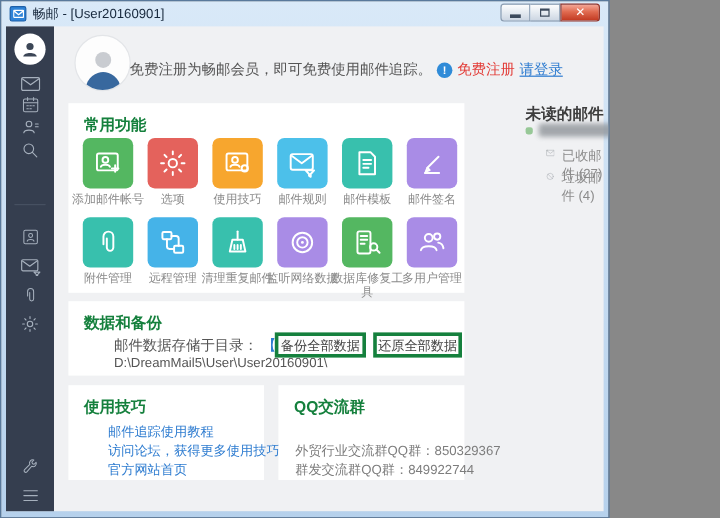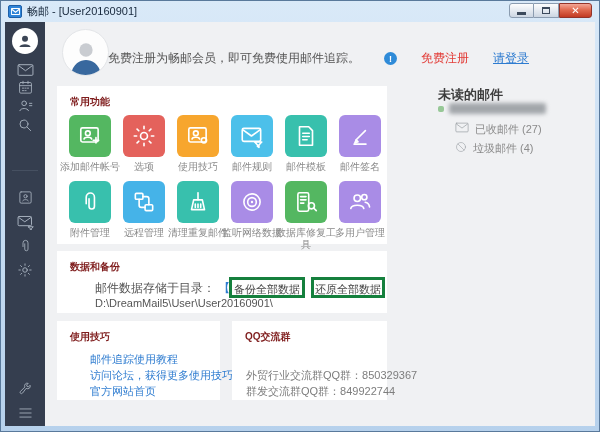--- a/index.html
+++ b/index.html
@@ -1,17 +1,17 @@
 <!DOCTYPE html>
 <html><head>
 <meta charset="utf-8">
 <style>
   * { box-sizing: border-box; }
   body { margin:0; font-family:"Liberation Sans","DejaVu Sans",sans-serif; background:#888; }
-  .window { position:relative; width:600px; height:432px; background:linear-gradient(#d9e9f8,#b6d1ec);
+  .window { position:relative; width:508px; height:432px; background:linear-gradient(#d9e9f8,#b6d1ec);
             border:1px solid #59799b; overflow:hidden; }
   
   .titlebar { position:absolute; top:0; left:0; right:0; height:21px; display:flex; align-items:center; padding:0 7px; }
   .app-ico { width:14px; height:13px; background:#2f84d8; border:1px solid #1d5fa8; border-radius:2px;
              display:flex; align-items:center; justify-content:center; margin-right:5px; flex:0 0 auto; }
   .title-text { font-size:11px; color:#17283c; }
   .win-controls { position:absolute; right:7px; top:2px; display:flex; }
   .wbtn { height:15px; border:1px solid #8b9cb0; background:linear-gradient(#fdfdfd,#e7ecf2 45%,#ccd6e2);
           display:flex; align-items:center; justify-content:center; font-size:9px; color:#3c4a5c; cursor:default; }
   .wbtn.min { width:25px; border-radius:3px 0 0 3px; }
@@ -26,28 +26,28 @@
   .sidebar { position:relative; width:40px; flex:0 0 40px; background:#353e4f; }
   .side-item { position:absolute; left:0; width:40px; height:18px; display:flex; align-items:center; justify-content:center; cursor:pointer; }
   .side-item svg { stroke:#a6b0bd; fill:none; stroke-width:1.4; stroke-linecap:round; stroke-linejoin:round; }
   .avatar-active { position:absolute; top:6px; left:7px; width:26px; height:26px; border-radius:50%; background:#fff;
                    display:flex; align-items:center; justify-content:center; cursor:pointer; }
   .side-divider { position:absolute; top:148px; left:7px; width:26px; height:1px; background:#465061; }
   .main { position:relative; flex:1; }
   
   .profile-avatar { position:absolute; left:17px; top:7px; width:47px; height:47px; border-radius:50%;
                     background:#fdfdfd; border:1px solid #e3e5e8; display:flex; align-items:flex-end; justify-content:center; overflow:hidden; }
-  .profile-msg { position:absolute; left:63px; top:28px; display:flex; align-items:center; gap:24px; font-size:12px; color:#555; }
+  .profile-msg { position:absolute; left:63px; top:28px; display:flex; align-items:center; gap:4px; font-size:12px; color:#555; }
   .info-ico { width:13px; height:13px; border-radius:50%; background:#2f8bd8; color:#fff; font-size:9px; font-weight:bold;
               display:flex; align-items:center; justify-content:center; }
   .lnk-red { color:#e23b36; cursor:pointer; }
   .lnk-blue { color:#2e7cd0; text-decoration:underline; cursor:pointer; }
   
   .card { position:absolute; background:#fff; }
-  .card-title { position:absolute; left:13px; top:9px; font-size:10px; font-weight:bold; color:#7f1d1d; }
+  .card-title { position:absolute; left:13px; top:9px; font-size:13px; font-weight:bold; color:#15803d; }
   .card1 { left:12px; top:64px; width:330px; height:158px; }
   .tiles { position:absolute; left:6px; top:29px; display:grid; grid-template-columns:repeat(6,54px); row-gap:8px; }
   .tile { display:flex; flex-direction:column; align-items:center; cursor:pointer; }
   .tile-icon { width:42px; height:42px; border-radius:6px; display:flex; align-items:center; justify-content:center; }
   .tile-icon svg { stroke:#fff; fill:none; stroke-width:1.5; stroke-linecap:round; stroke-linejoin:round; }
   .tile-label { width:66px; margin:4px -6px 0; text-align:center; font-size:10px; line-height:12px; color:#8a8a8a; }
   .card2 { left:12px; top:229px; width:330px; height:62px; }
   .store-line { position:absolute; left:38px; top:29px; font-size:12px; color:#555; }
   .store-path { position:absolute; left:38px; top:46px; font-size:11px; color:#555; }
   .btn { position:absolute; top:26px; height:21px; background:#fdfdfd; border:3px solid #15803d; font-size:11px;

